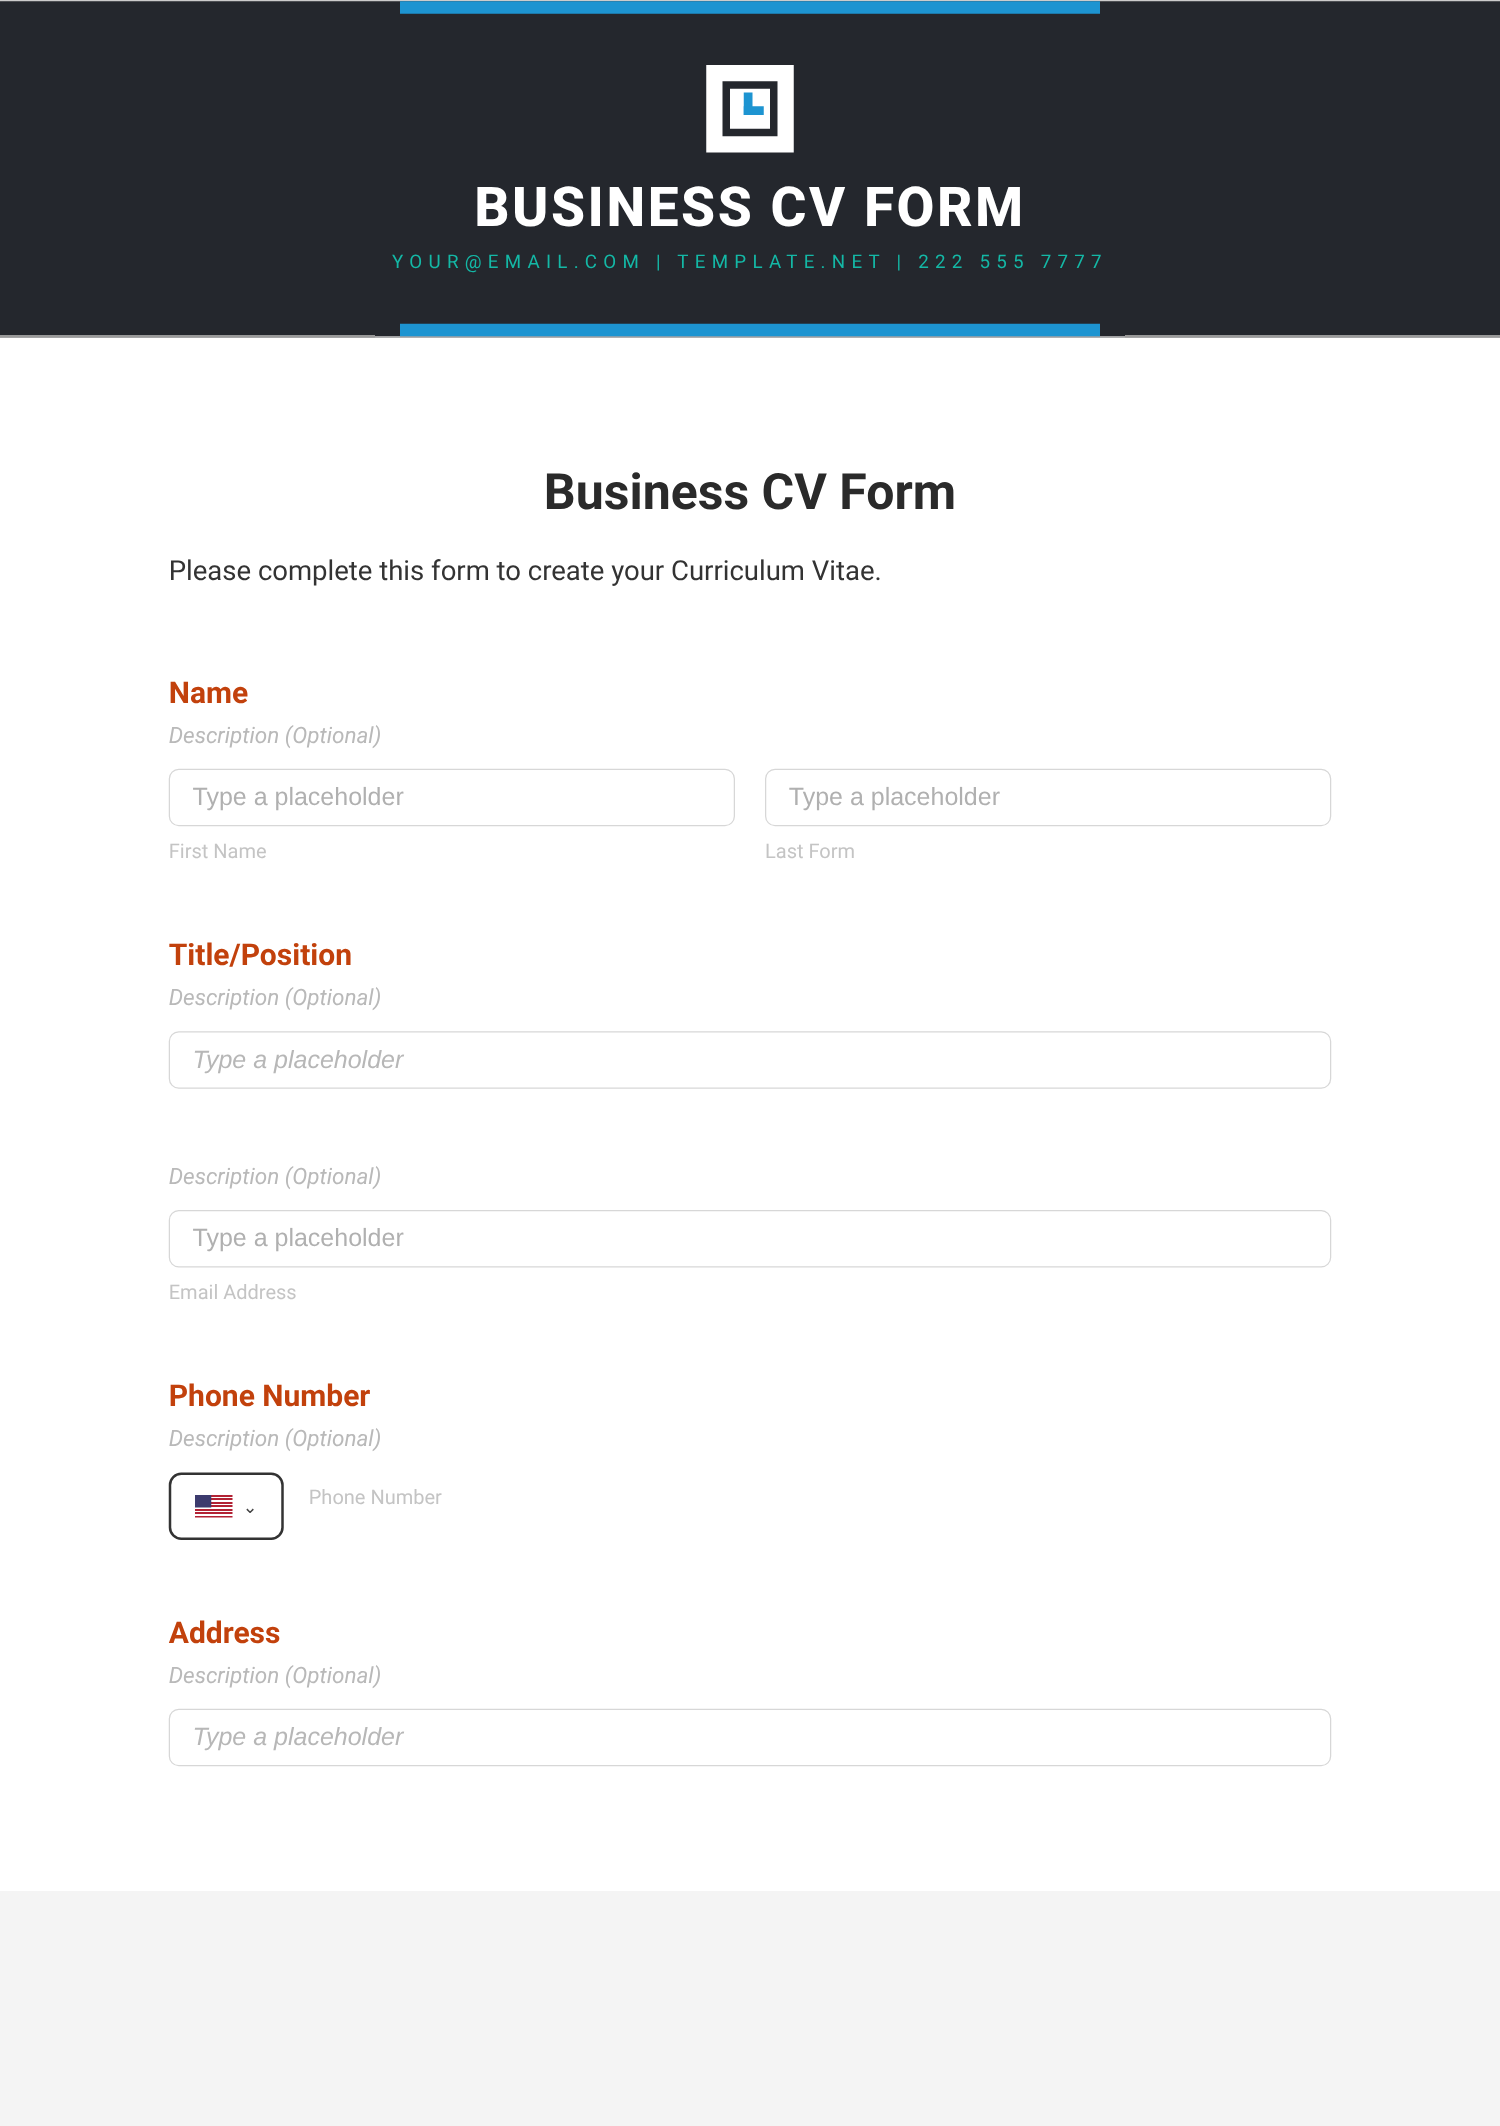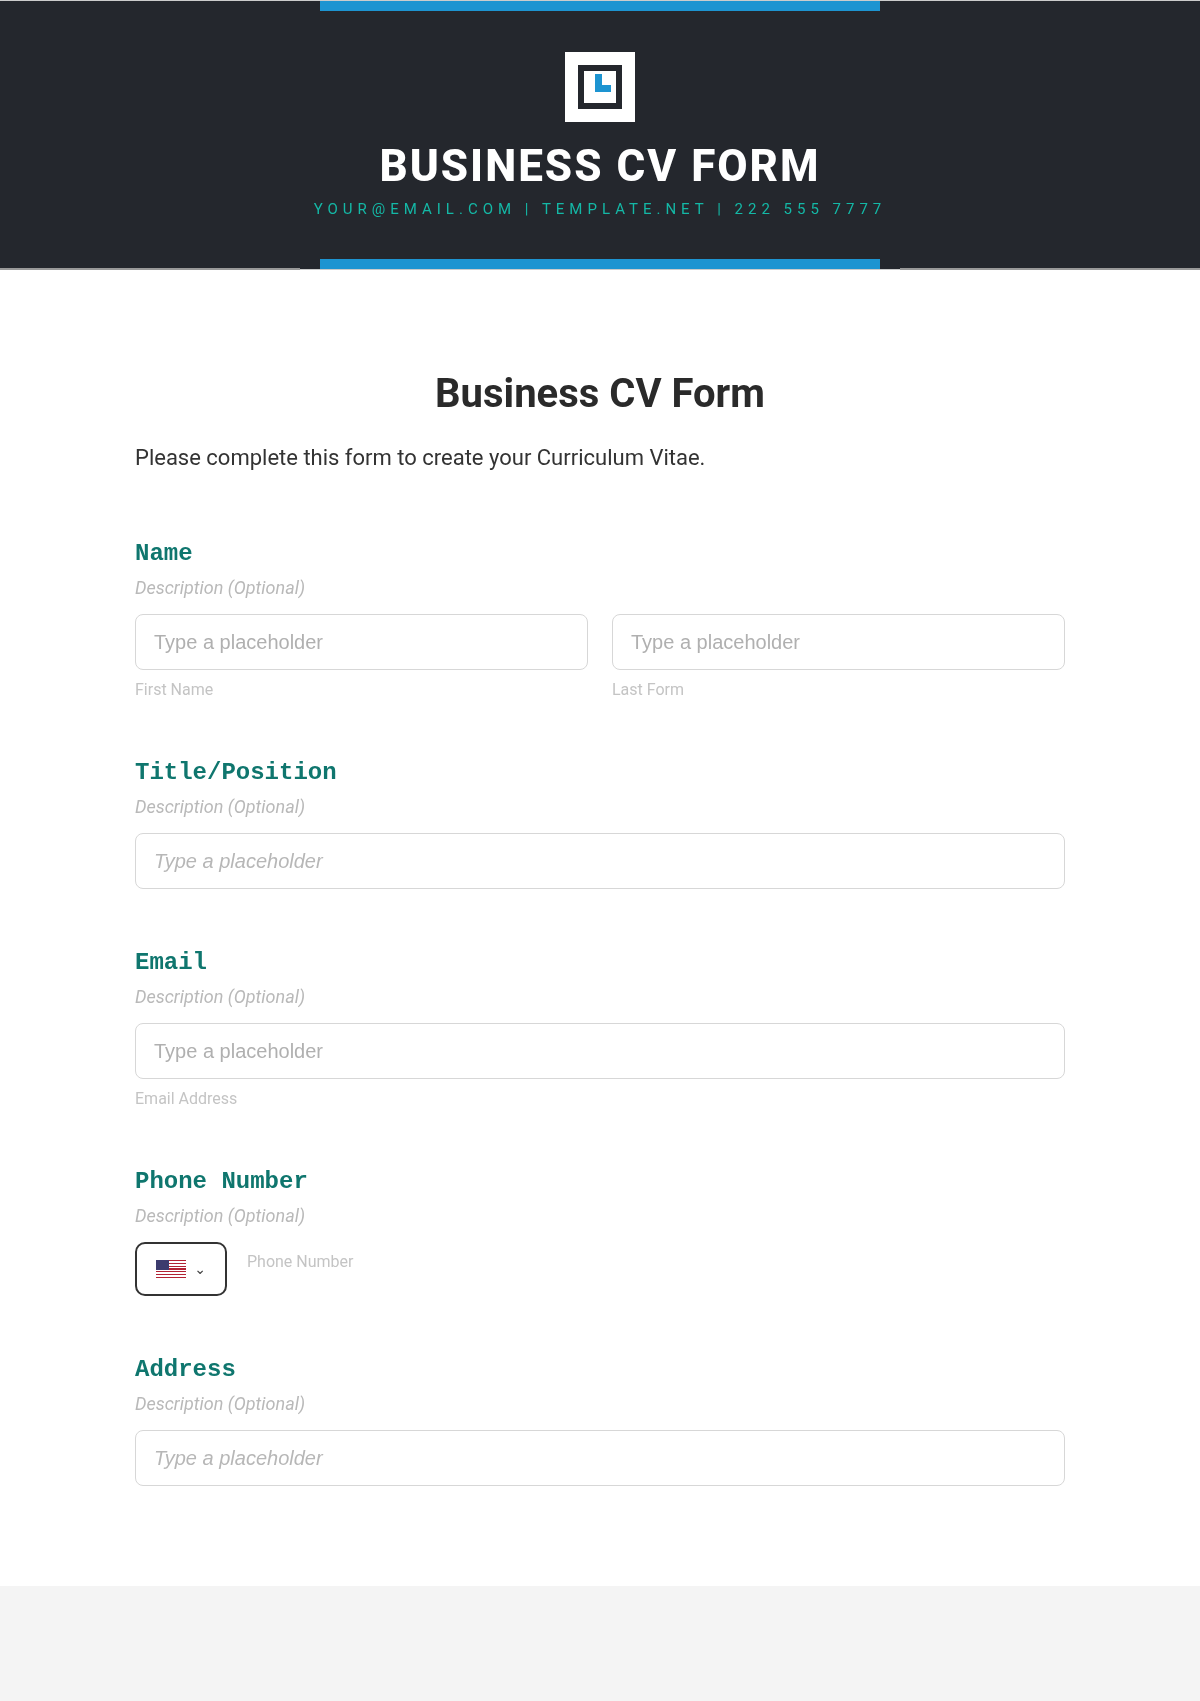--- a/index.html
+++ b/index.html
@@ -85,38 +85,37 @@
   }
   .form-intro {
     font-size: 22px;
     color: #333;
     margin-bottom: 70px;
   }
   .field-block { margin-bottom: 60px; }
   .field-label {
     font-size: 24px;
     font-weight: 700;
-    color: #0f766e;
+    color: #c2410c;
     margin-bottom: 10px;
-    font-family: Liberation Mono, monospace;
   }
   .field-desc {
     font-size: 18px;
     font-style: italic;
     color: #b9b9b9;
     margin-bottom: 16px;
   }
   .row {
     display:flex;
     gap: 24px;
   }
   .col { flex:1; }
   .text-input {
     width: 100%;
-    height: 56px;
+    height: 46px;
     border: 1px solid #d7d7d7;
     border-radius: 8px;
     padding: 0 18px;
     font-size: 20px;
     color: #333;
     background:#fff;
   }
   .text-input::placeholder { color:#b0b0b0; }
   .text-input.italic-ph::placeholder { font-style: italic; color:#b7b7b7; }
   .sublabel {
@@ -212,21 +211,20 @@
       </div>
     </div>
 
     <div class="field-block">
       <div class="field-label">Title/Position</div>
       <div class="field-desc">Description (Optional)</div>
       <input class="text-input italic-ph" type="text" placeholder="Type a placeholder" style="">
     </div>
 
     <div class="field-block">
-      <div class="field-label">Email</div>
       <div class="field-desc">Description (Optional)</div>
       <input class="text-input" type="text" placeholder="Type a placeholder" style="">
       <div class="sublabel">Email Address</div>
     </div>
 
     <div class="field-block">
       <div class="field-label">Phone Number</div>
       <div class="field-desc">Description (Optional)</div>
       <div class="phone-row">
         <div class="country-select">

